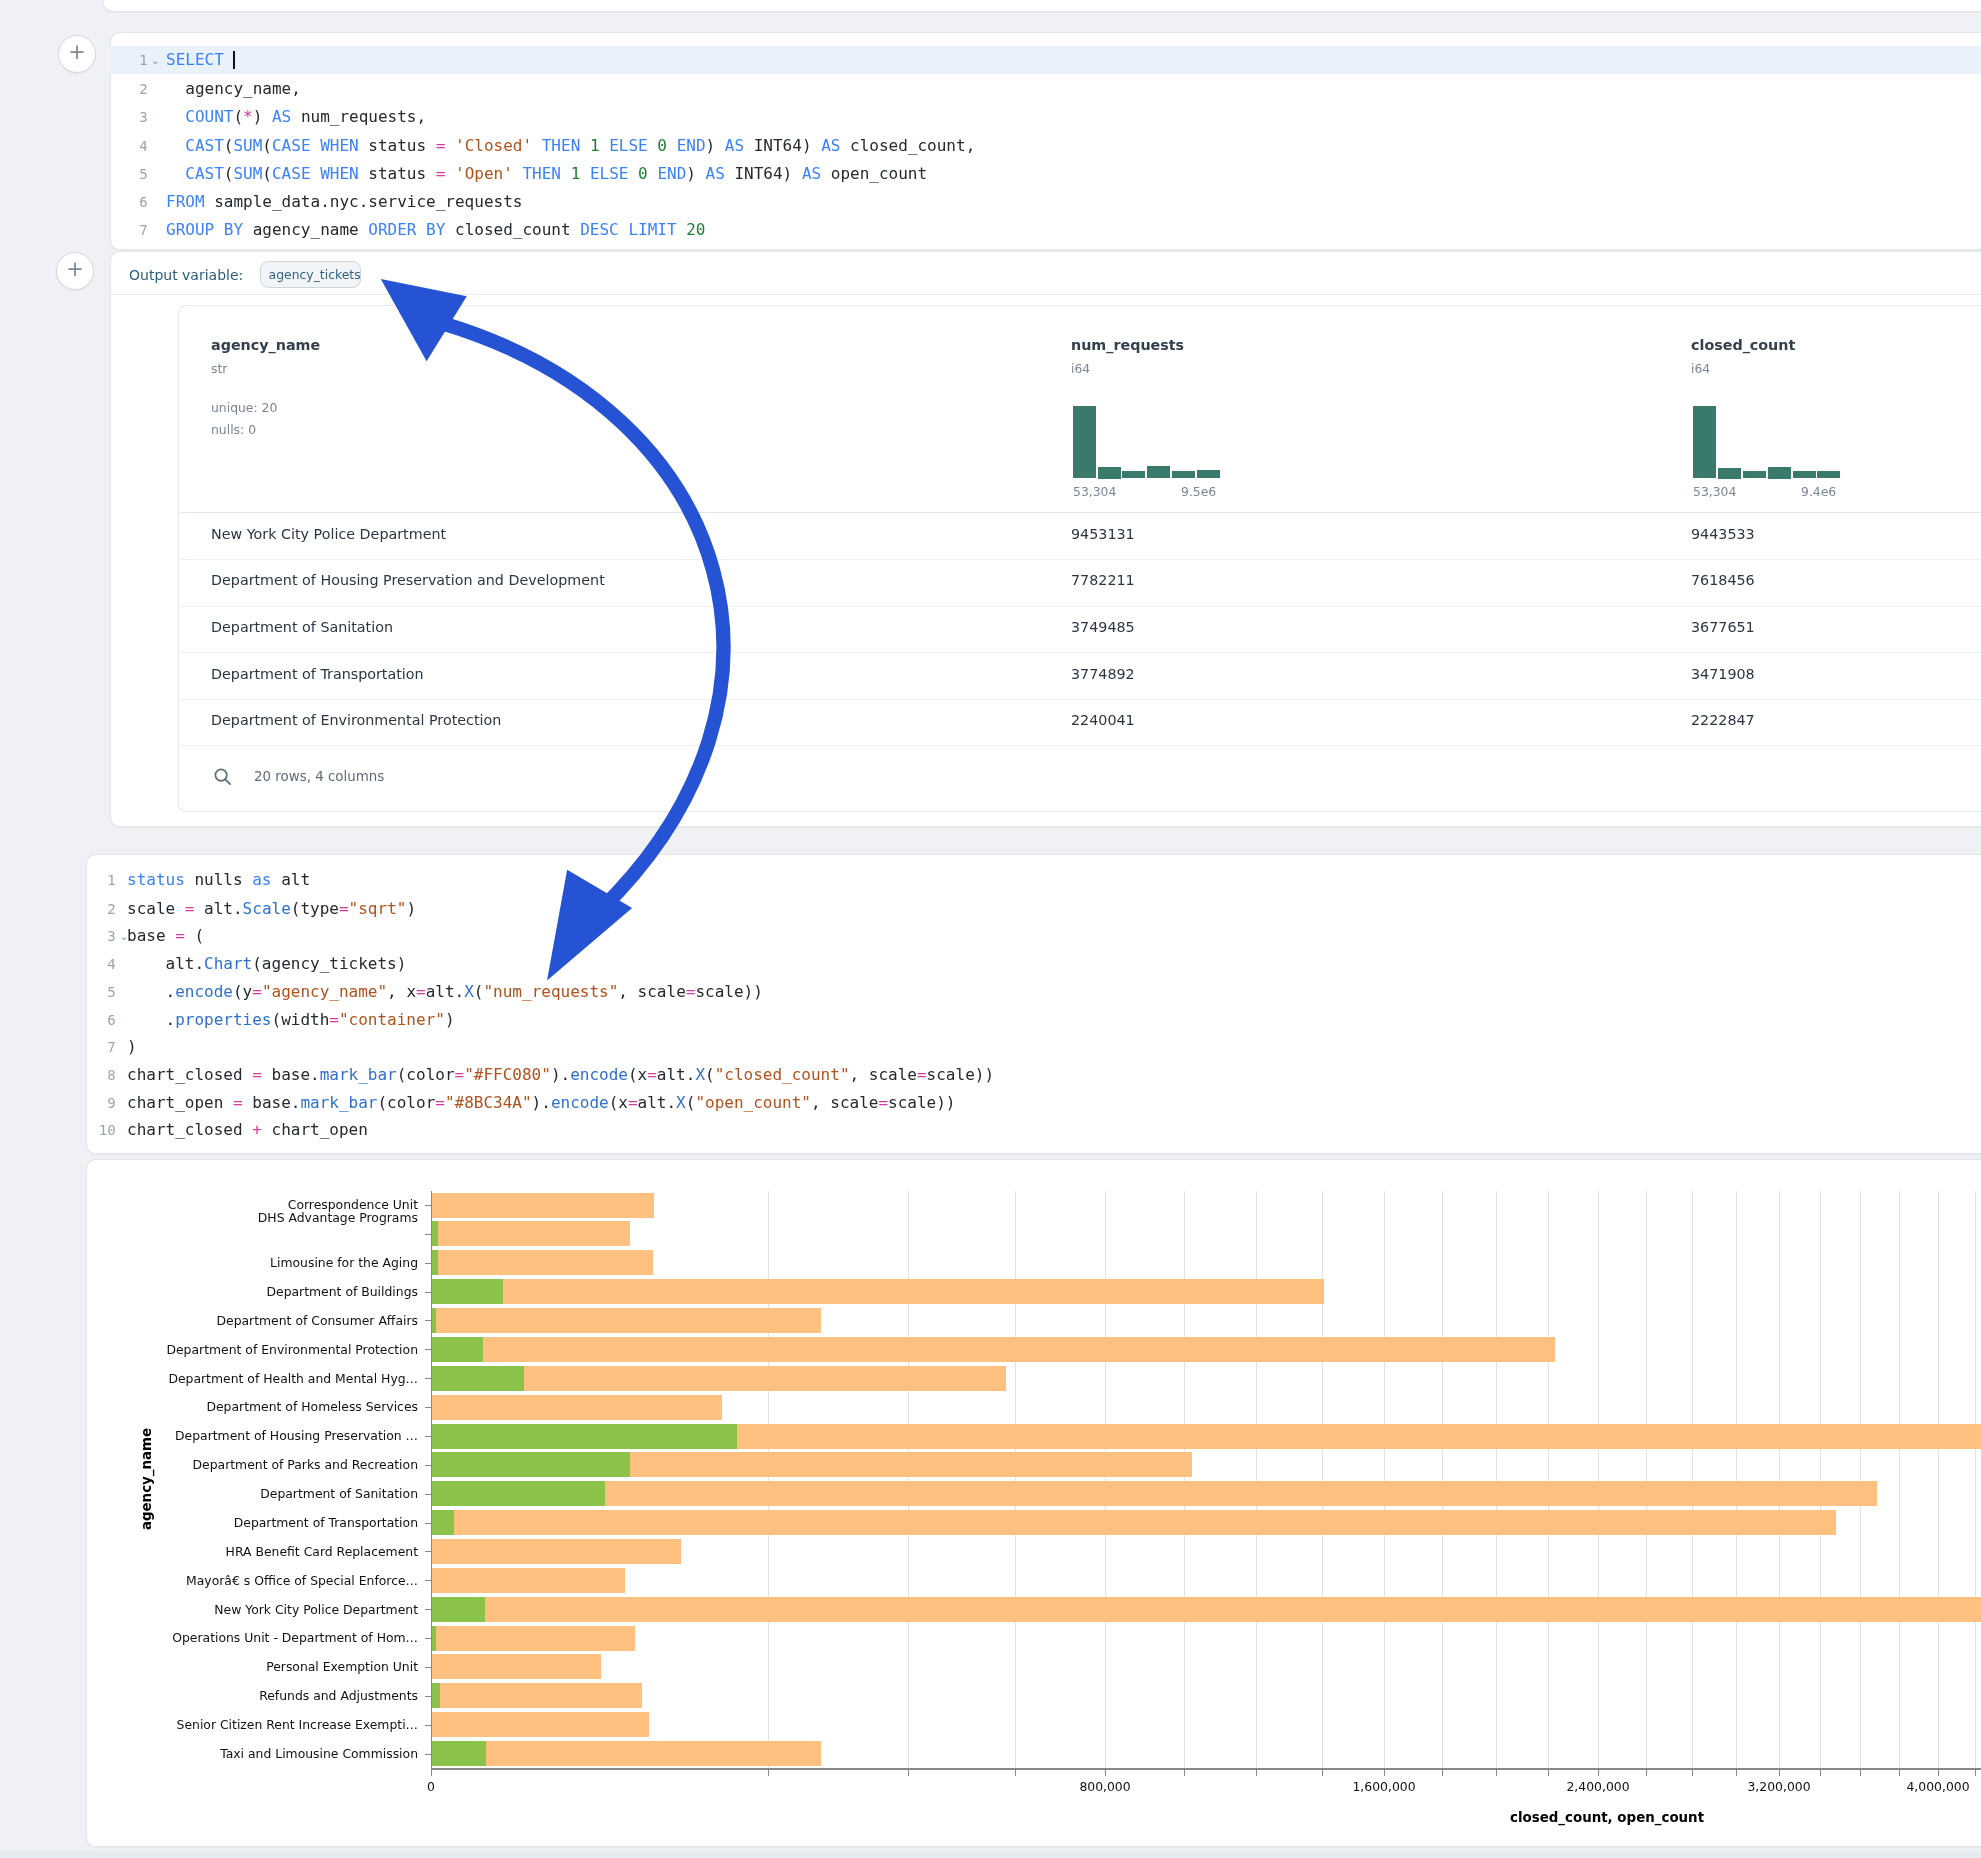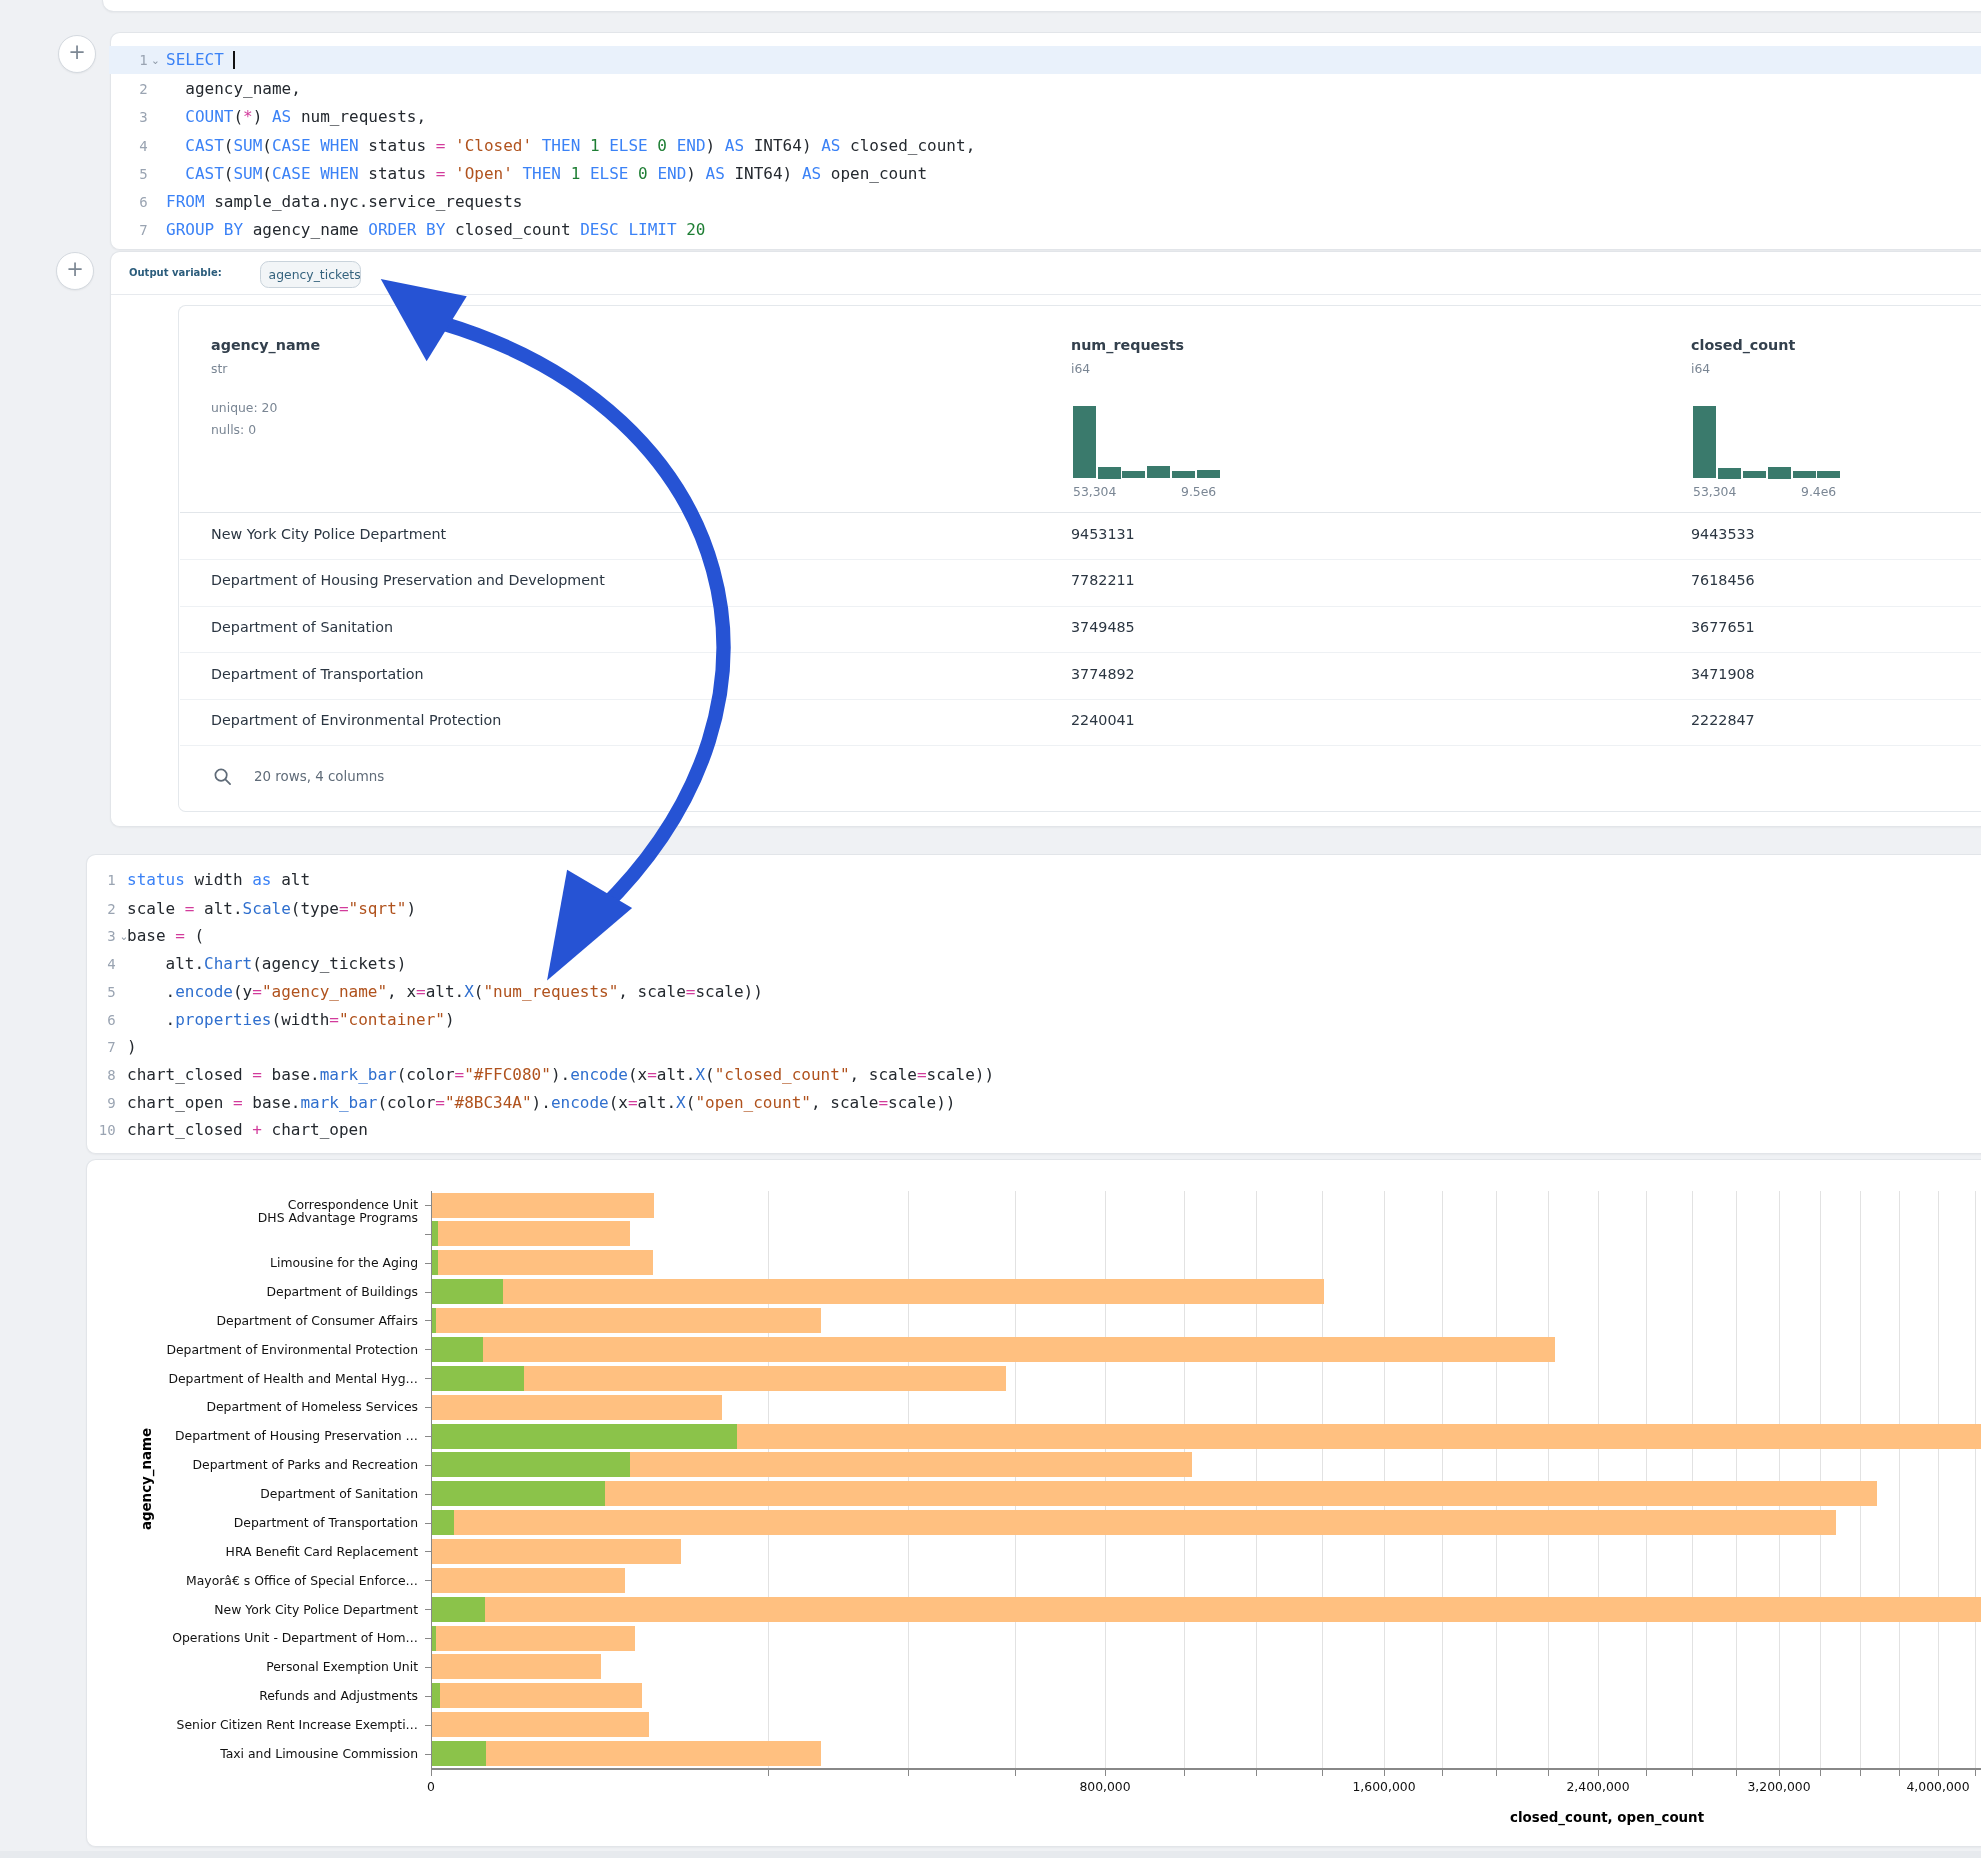--- a/index.html
+++ b/index.html
@@ -24,21 +24,21 @@
   .tk-o{color:#d23b9b;}
   .tk-f{color:#2f6fce;}
   .tk-p{color:#24292f;}
   .cursor{display:inline-block;width:1.9px;height:18px;background:#111;vertical-align:-3.8px;}
   .activeRow{position:absolute;background:#e9f1fb;}
   
   .plusBtn{position:absolute;width:36px;height:36px;border-radius:50%;background:#fff;
     border:1.4px solid #d4d9df;color:#7d8894;font-size:21px;line-height:32.5px;text-align:center;
     box-shadow:0 1px 1.9px rgba(0,0,0,.05);cursor:pointer;}
   
-  .outLabel{position:absolute;font-weight:bold;font-size:10px;color:#2c5d7c;}
+  .outLabel{position:absolute;font-weight:normal;font-size:14px;color:#2c5d7c;}
   .pill{position:absolute;background:#f2f5f7;border:1px solid #c9d3db;border-radius:8.6px;
     font-size:12.4px;color:#35637e;line-height:25px;padding:0 7.6px;overflow:hidden;white-space:nowrap;}
   
   .hdrName{position:absolute;font-weight:bold;font-size:14.3px;color:#33404d;}
   .hdrMeta{position:absolute;font-size:12.4px;color:#7a8694;}
   .cell{position:absolute;font-size:14.3px;color:#2b3642;white-space:nowrap;}
   .divider{position:absolute;height:1px;background:#eef1f4;left:1px;right:0;}
   .histbar{position:absolute;background:#3a7a6c;}
   .footerTxt{position:absolute;font-size:13.4px;color:#5f6b78;}
   
@@ -140,21 +140,21 @@
         <line x1="13" y1="13" x2="18" y2="18" stroke="#5f6b78" stroke-width="1.8" stroke-linecap="round"></line>
       </svg>
     </div>
     <span class="footerTxt" style="left:75px;top:463px;">20 rows, 4 columns</span>
   </div>
 </div>
 
 <div class="card noRight" style="left:86px;top:854px;width:1907px;height:298px;">
   <div id="pyEditor" style="position:absolute;left:0;top:9.6px;right:0;height:283px;">
       <div class="gut" style="left: 5.7px; width: 23px; top: 1.9px;">1</div>
-      <div class="codeline" style="left: 40px; top: 1.9px;"><span class="tk-k">status</span><span class="tk-p"> width </span><span class="tk-k">as</span><span class="tk-p"> alt</span></div>
+      <div class="codeline" style="left: 40px; top: 1.9px;"><span class="tk-k">status</span><span class="tk-p"> nulls </span><span class="tk-k">as</span><span class="tk-p"> alt</span></div>
       <div class="gut" style="left: 5.7px; width: 23px; top: 30px;">2</div>
       <div class="codeline" style="left: 40px; top: 30px;"><span class="tk-p">scale </span><span class="tk-o">=</span><span class="tk-p"> alt.</span><span class="tk-f">Scale</span><span class="tk-p">(type</span><span class="tk-o">=</span><span class="tk-s">"sqrt"</span><span class="tk-p">)</span></div>
       <div class="gut" style="left: 5.7px; width: 23px; top: 57px;">3</div>
       <div class="fold" style="left: 32.5px; top: 57px;">⌄</div>
       <div class="codeline" style="left: 40px; top: 57px;"><span class="tk-p">base </span><span class="tk-o">=</span><span class="tk-p"> (</span></div>
       <div class="gut" style="left: 5.7px; width: 23px; top: 85px;">4</div>
       <div class="codeline" style="left: 40px; top: 85px;"><span class="tk-p">    alt.</span><span class="tk-f">Chart</span><span class="tk-p">(agency_tickets)</span></div>
       <div class="gut" style="left: 5.7px; width: 23px; top: 113px;">5</div>
       <div class="codeline" style="left: 40px; top: 113px;"><span class="tk-p">    .</span><span class="tk-f">encode</span><span class="tk-p">(y</span><span class="tk-o">=</span><span class="tk-s">"agency_name"</span><span class="tk-p">, x</span><span class="tk-o">=</span><span class="tk-p">alt.</span><span class="tk-f">X</span><span class="tk-p">(</span><span class="tk-s">"num_requests"</span><span class="tk-p">, scale</span><span class="tk-o">=</span><span class="tk-p">scale))</span></div>
       <div class="gut" style="left: 5.7px; width: 23px; top: 141px;">6</div>

